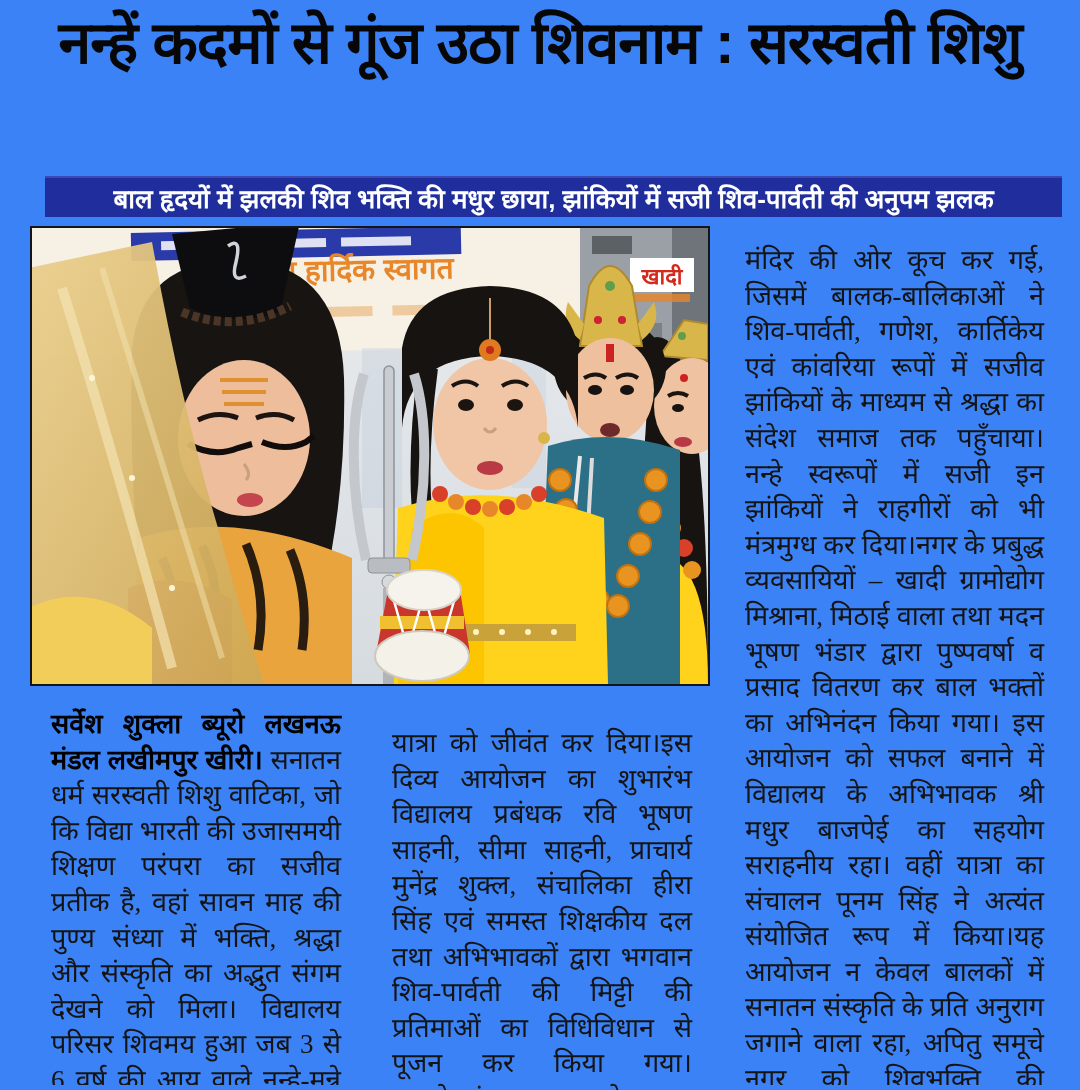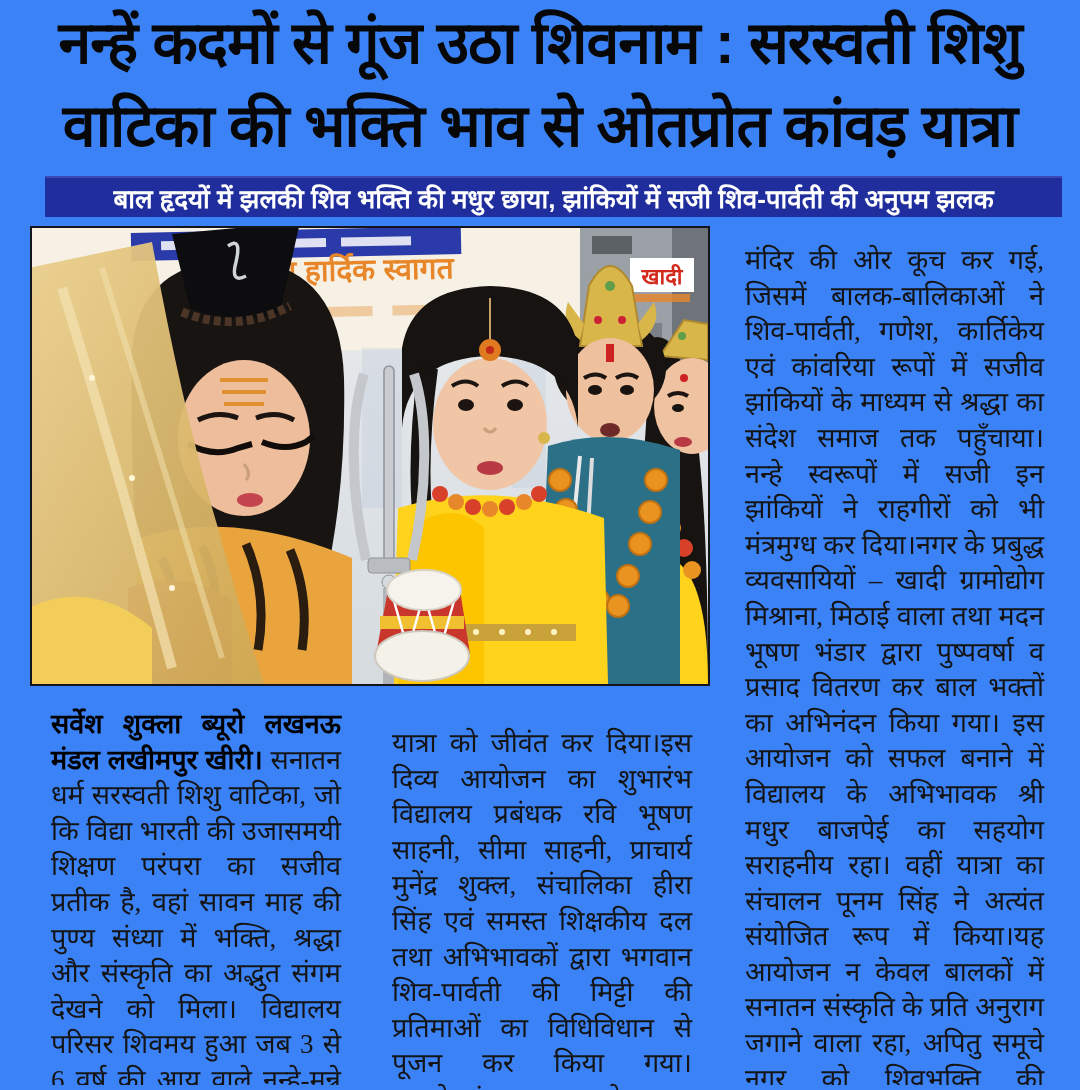--- a/index.html
+++ b/index.html
@@ -59,21 +59,20 @@
   .col2{left:376px;top:710px;width:332px;height:394px;overflow:hidden;}
   .col3{left:729px;top:227px;width:331px;height:858px;overflow:hidden;}
 </style>
 </head>
 <body>
 
 <div class="page">
 
   <div class="headline">
     <span>नन्हें कदमों से गूंज उठा शिवनाम : सरस्वती शिशु</span><br>
-    <span>वाटिका की भक्ति भाव से ओतप्रोत कांवड़ यात्रा</span>
   </div>
 
   <div class="subtitle-bar">
     <span>बाल हृदयों में झलकी शिव भक्ति की मधुर छाया, झांकियों में सजी शिव-पार्वती की अनुपम झलक</span>
   </div>
 
   <div class="photo-frame">
     <svg width="676" height="456" viewBox="0 0 676 456">
       <defs>
         <clipPath id="photoClip">

